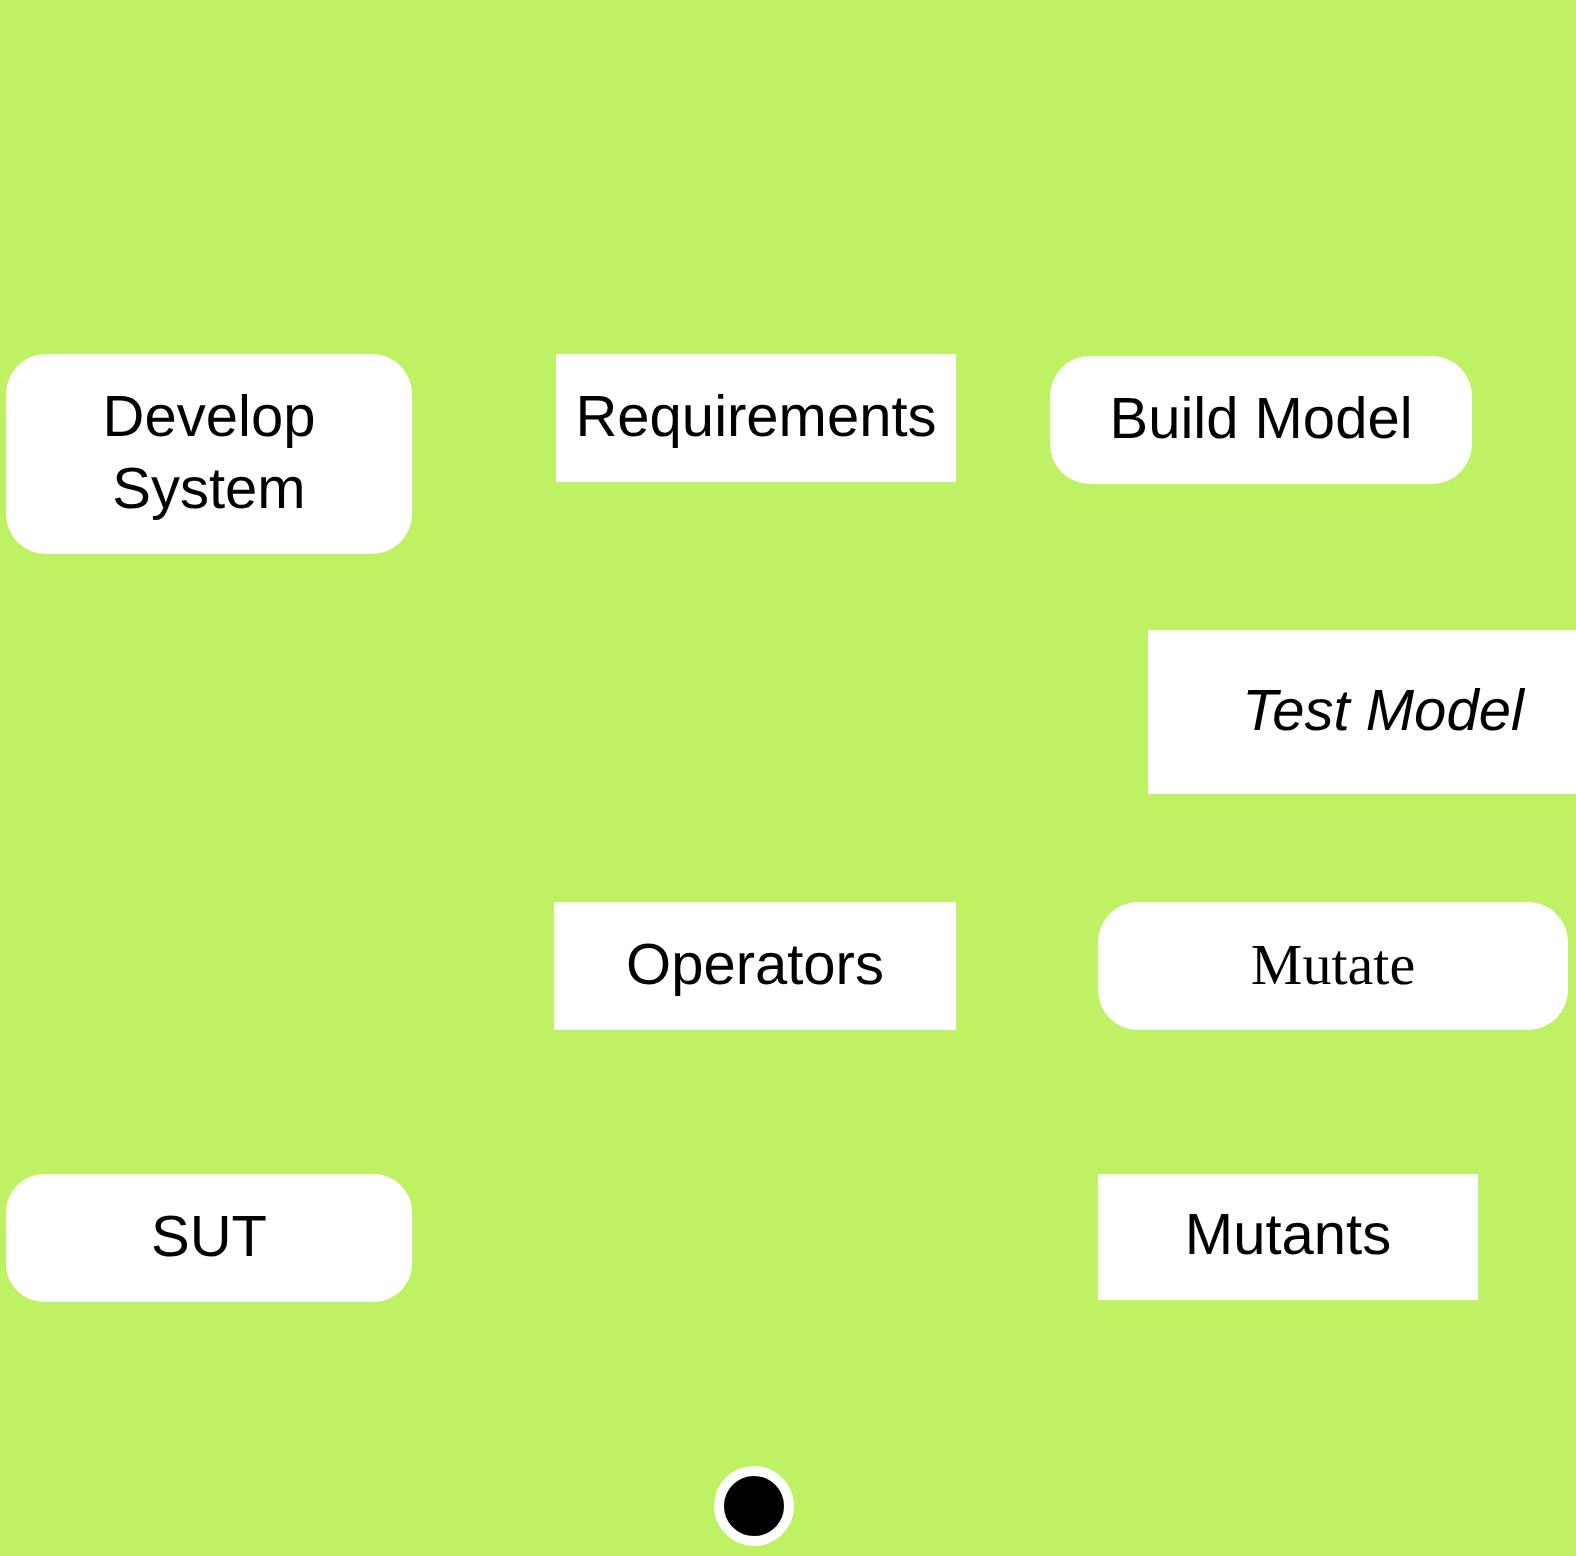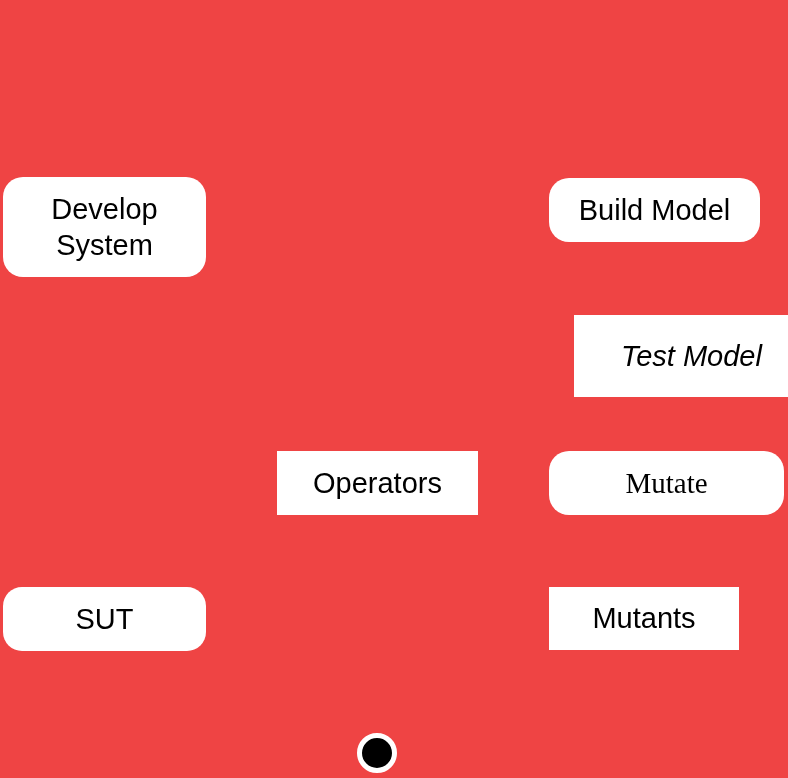--- a/index.html
+++ b/index.html
@@ -4,21 +4,21 @@
 <style>
   html, body {
     margin: 0;
     padding: 0;
     background: #000000;
   }
   .canvas {
     position: relative;
     width: 788px;
     height: 778px;
-    background: #ef4444;
+    background: #bef264;
     overflow: hidden;
     font-family: "Liberation Sans", "DejaVu Sans", sans-serif;
   }
   .node {
     position: absolute;
     background: #ffffff;
     color: #000000;
     display: flex;
     align-items: center;
     justify-content: center;
@@ -31,21 +31,21 @@
 
   
   .n-develop-system { left: 3px;   top: 177px; width: 203px; height: 100px; border-radius: 22px; padding: 0 30px; }
   .n-sut            { left: 3px;   top: 587px; width: 203px; height: 64px; border-radius: 19px; }
 
   
   .n-requirements   { left: 278px; top: 177px; width: 200px; height: 64px; }
   .n-operators      { left: 277px; top: 451px; width: 201px; height: 64px; }
 
   
-  .n-build-model    { left: 549px; top: 178px; width: 211px; height: 64px; border-radius: 18px; }
+  .n-build-model    { left: 525px; top: 178px; width: 211px; height: 64px; border-radius: 18px; }
   .n-test-model     { left: 574px; top: 315px; width: 235px; height: 82px; font-style: italic; }
   .n-mutate         { left: 549px; top: 451px; width: 235px; height: 64px; border-radius: 18px; font-family: Liberation Serif, serif; }
   .n-mutants        { left: 549px; top: 587px; width: 190px; height: 63px; }
 
   
   .terminal-circle {
     position: absolute;
     left: 357px;
     top: 733px;
     width: 40px;
@@ -56,20 +56,21 @@
     background: #000000;
   }
 </style>
 </head>
 <body>
 
 <div class="canvas">
 
   <div class="node rounded n-develop-system">Develop System</div>
 
+  <div class="node n-requirements">Requirements</div>
 
   <div class="node rounded n-build-model">Build Model</div>
 
   <div class="node n-test-model">Test Model</div>
 
   <div class="node n-operators">Operators</div>
 
   <div class="node rounded n-mutate">Mutate</div>
 
   <div class="node n-sut">SUT</div>

